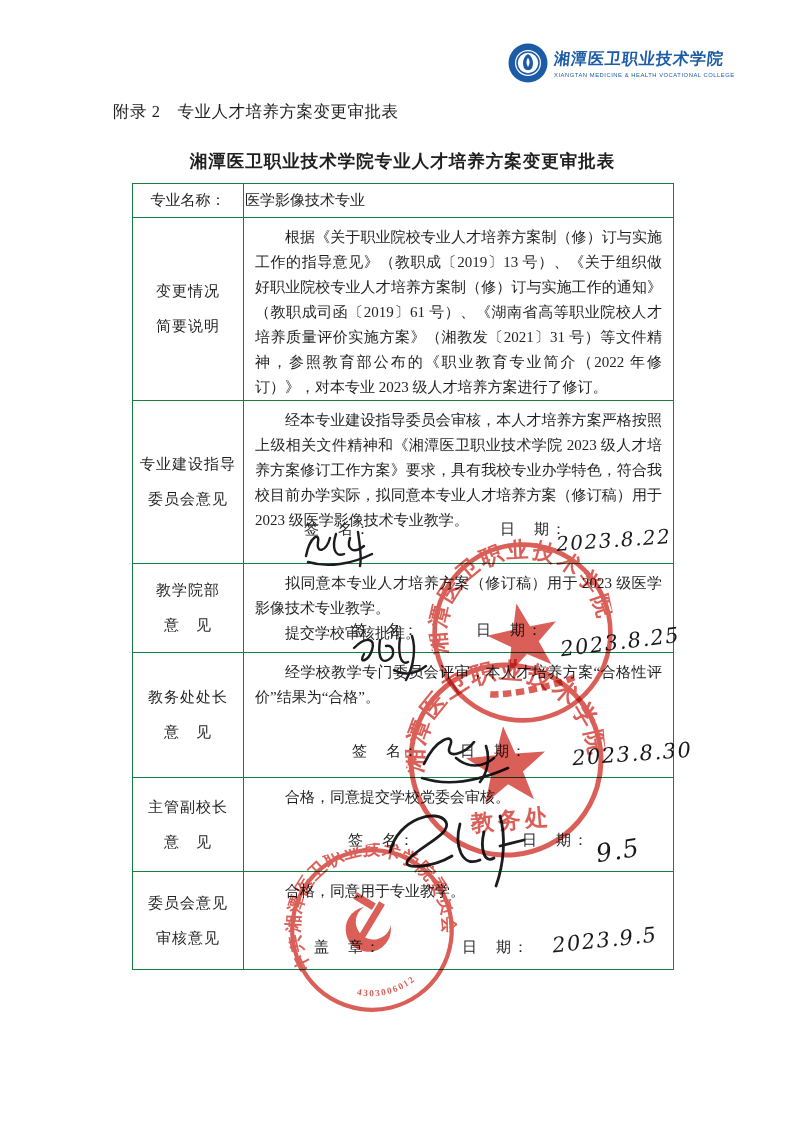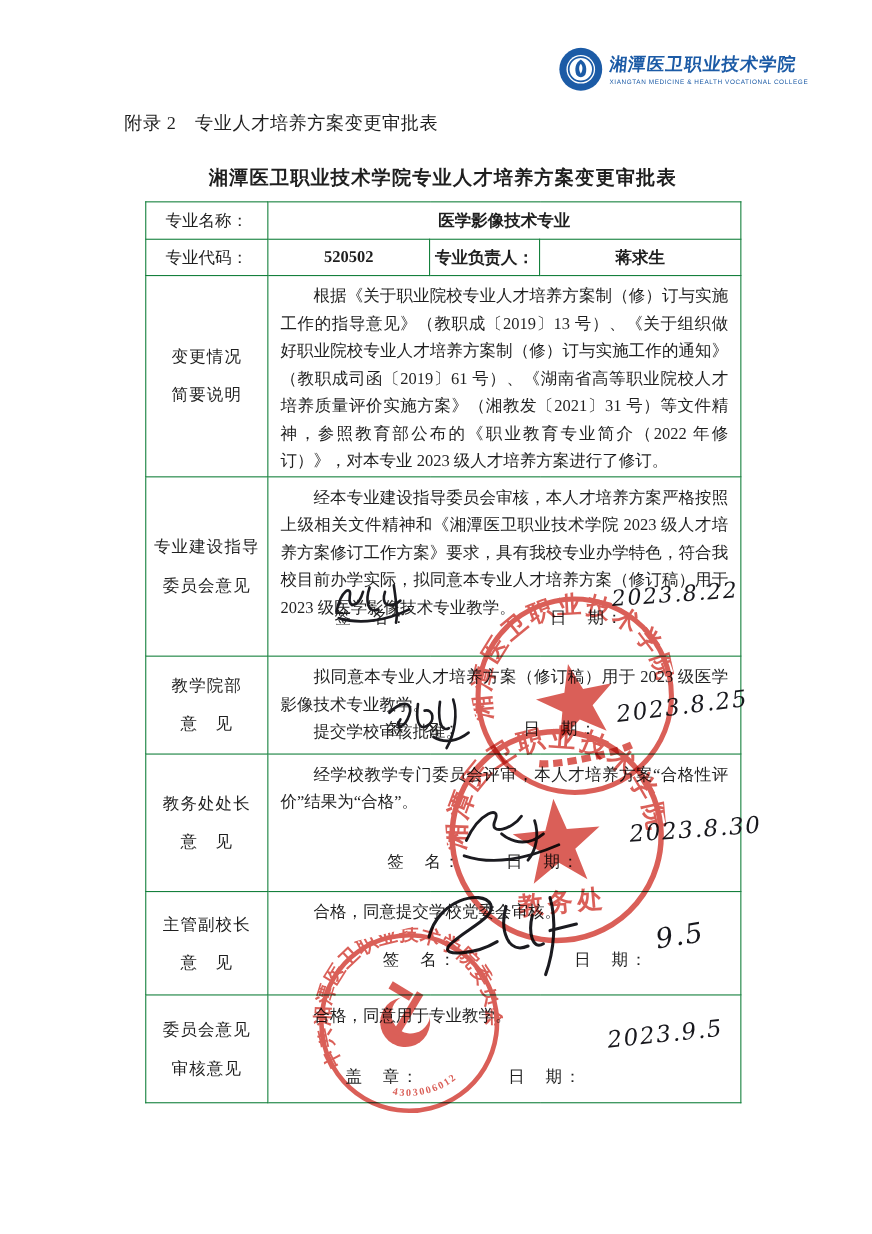--- a/index.html
+++ b/index.html
@@ -20,21 +20,21 @@
   .appendix{left:113px;top:101px;font-size:16.5px;font-weight:normal;letter-spacing:0.5px;}
   .tbl-title{left:132px;top:149px;width:541px;text-align:center;font-size:17.5px;
              font-weight:bold;letter-spacing:1px;}
   
   table.form{position:absolute;left:132px;top:183px;width:541px;border-collapse:collapse;
              table-layout:fixed;}
   table.form td{border:1px solid #15803d;font-size:15px;overflow:visible;}
   td.lblcell{text-align:center;vertical-align:middle;padding:0 4px;}
   .lbl2{display:flex;flex-direction:column;gap:16px;align-items:center;justify-content:center;
         letter-spacing:1px;}
-  td.valcell{text-align:center;vertical-align:middle;font-weight:bold;}
+  td.valcell{text-align:left;vertical-align:middle;}
   td.txtcell{vertical-align:top;padding:7px 11px 0 11px;position:relative;line-height:25px;
              text-align:justify;}
   .para{text-indent:2em;margin:0;}
   .signrow{position:absolute;white-space:nowrap;letter-spacing:2px;}
   .pagenum{left:0;top:1037px;width:793px;text-align:center;font-size:13.5px;}
   
   .stamp{mix-blend-mode:multiply;opacity:0.82;}
   .ink{color:#17171c;font-family:"DejaVu Serif",serif;font-style:italic;
        letter-spacing:1.5px;white-space:nowrap;}
   svg{display:block;}
@@ -67,26 +67,20 @@
         <col style="width:111px">
         <col style="width:147px">
         <col style="width:100px">
         <col style="width:183px">
       </colgroup>
     <tbody>
         <tr style="height:34px">
       <td class="lblcell">专业名称：</td>
       <td class="valcell" colspan="3">医学影像技术专业</td>
     </tr>
-    <tr style="height:33px">
-      <td class="lblcell">专业代码：</td>
-      <td class="valcell">520502</td>
-      <td class="valcell">专业负责人：</td>
-      <td class="valcell">蒋求生</td>
-    </tr>
     <tr style="height:175px">
       <td class="lblcell">
         <div class="lbl2">
           <span>变更情况</span>
           <span>简要说明</span>
         </div>
       </td>
       <td class="txtcell" colspan="3">
         <p class="para">根据《关于职业院校专业人才培养方案制（修）订与实施工作的指导意见》（教职成〔2019〕13 号）、《关于组织做好职业院校专业人才培养方案制（修）订与实施工作的通知》（教职成司函〔2019〕61 号）、《湖南省高等职业院校人才培养质量评价实施方案》（湘教发〔2021〕31 号）等文件精神，参照教育部公布的《职业教育专业简介（2022 年修订）》，对本专业 2023 级人才培养方案进行了修订。</p>
       </td>

